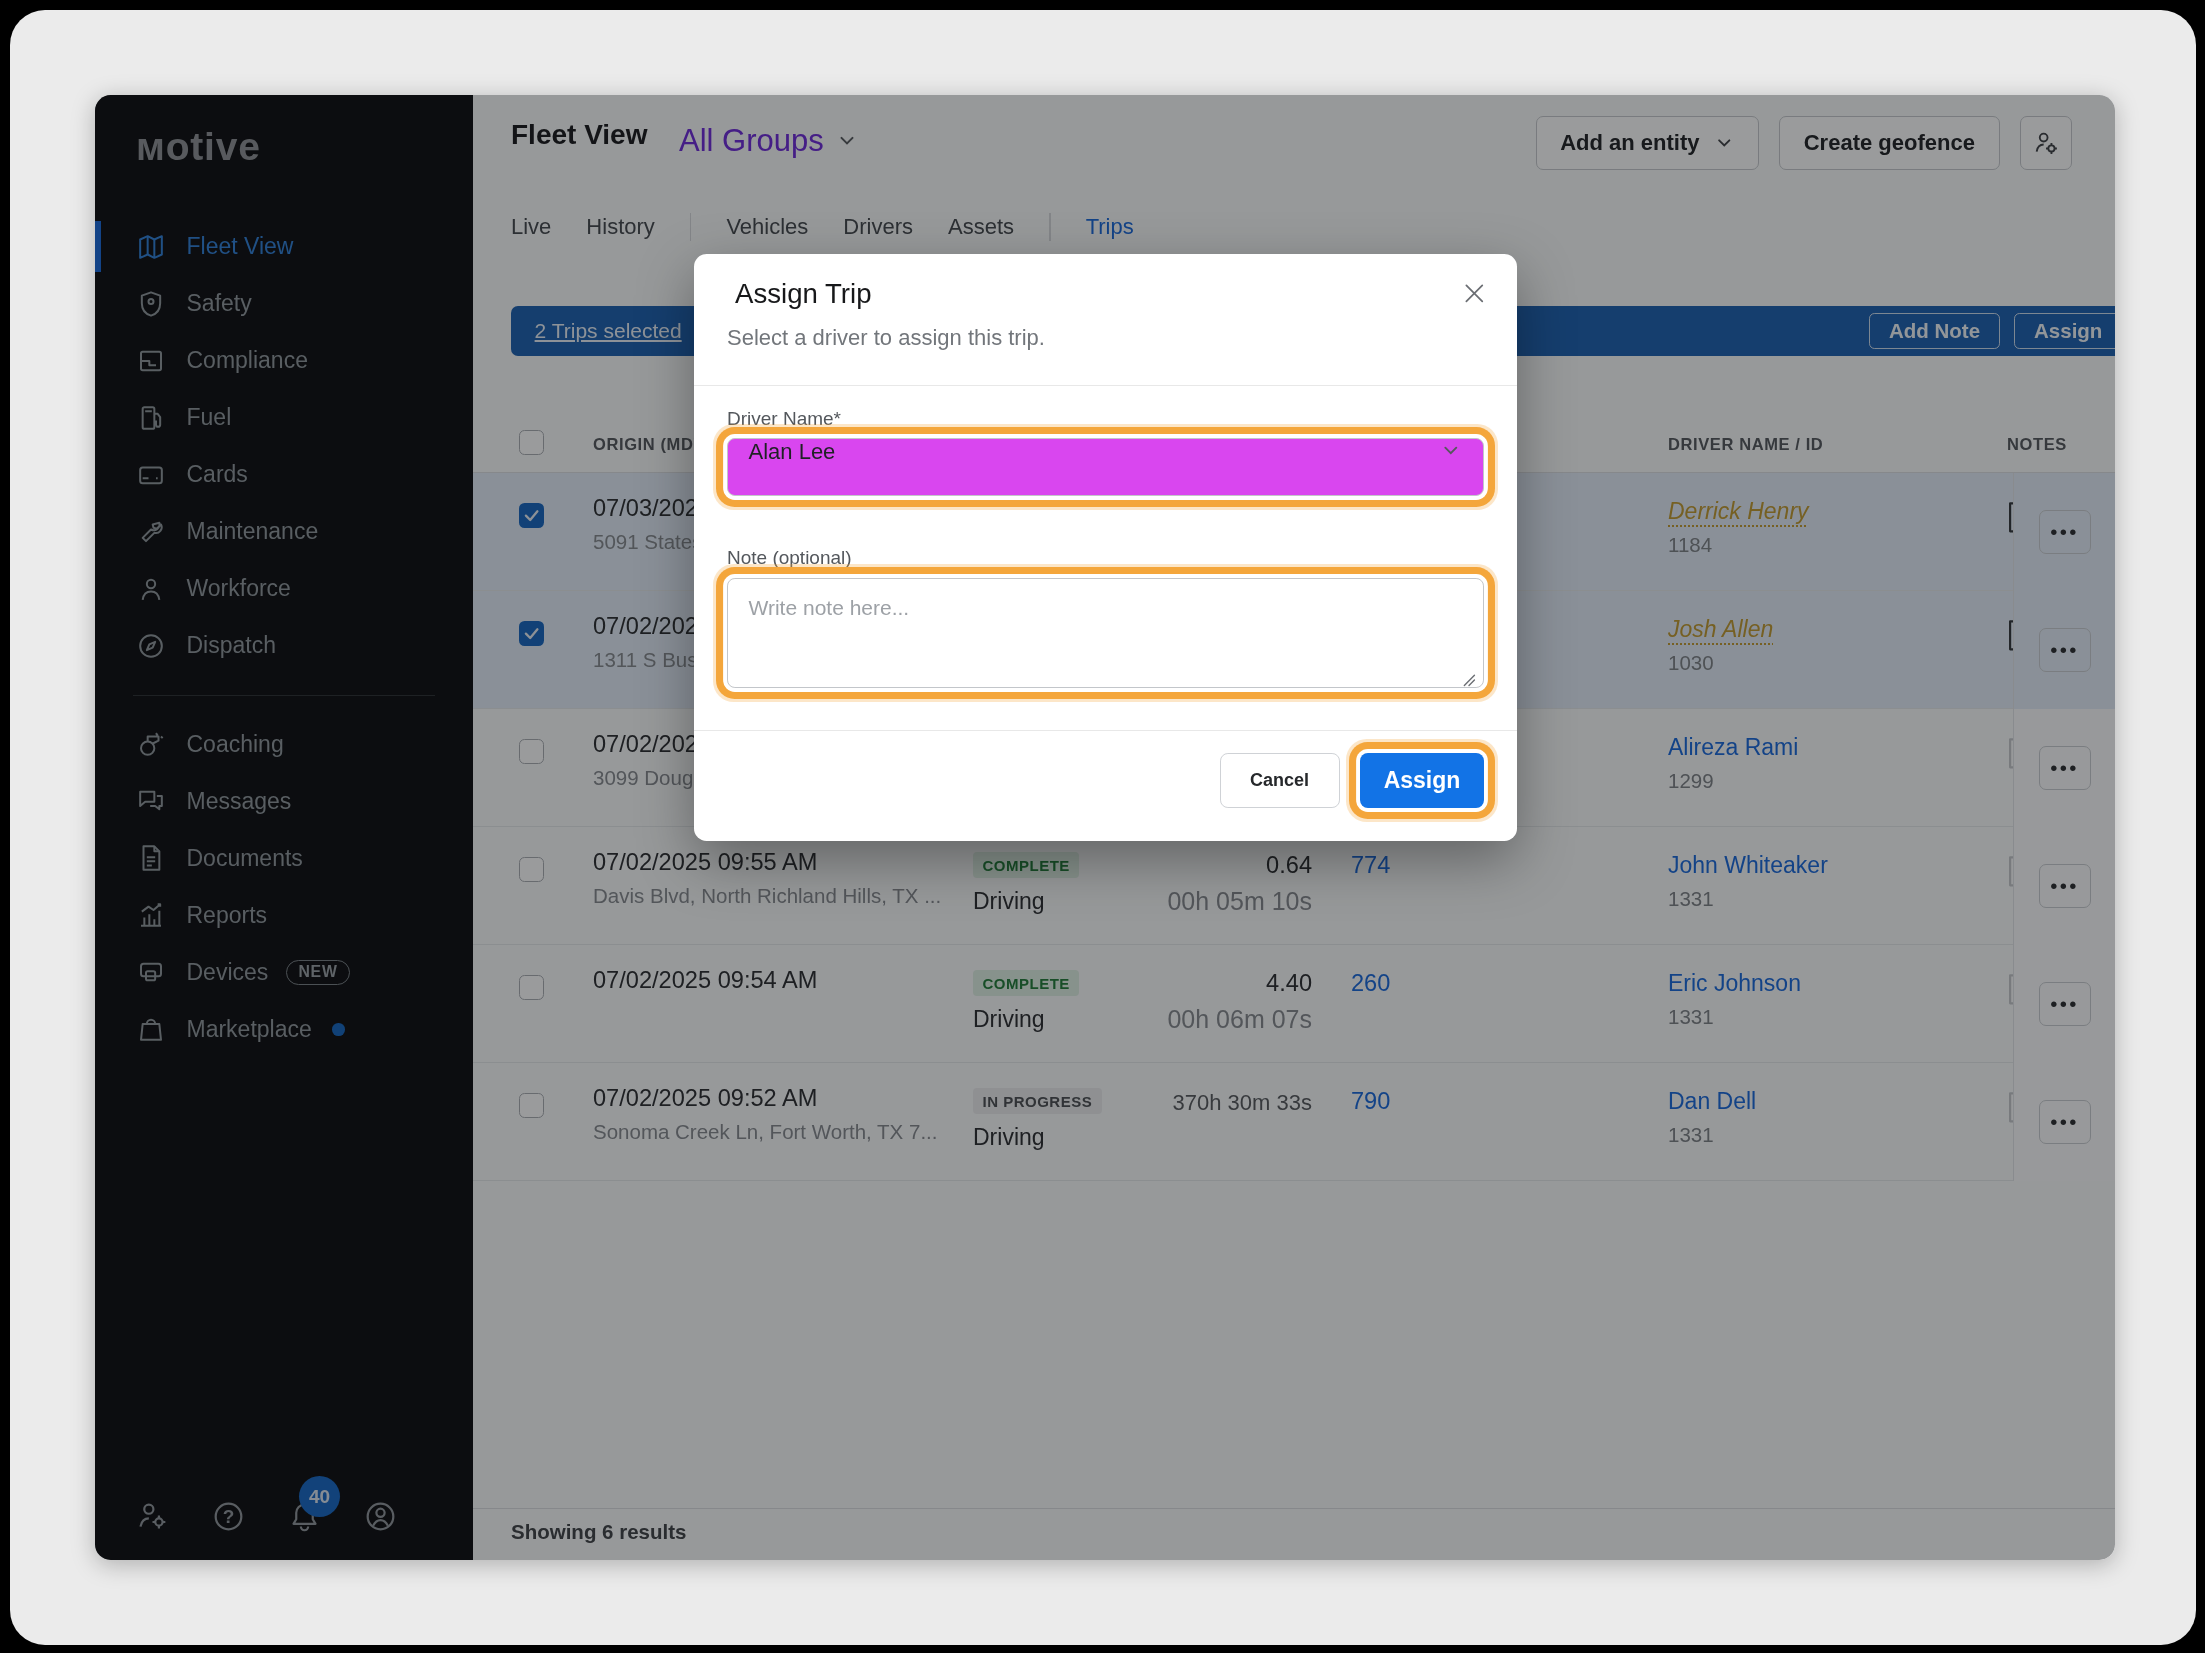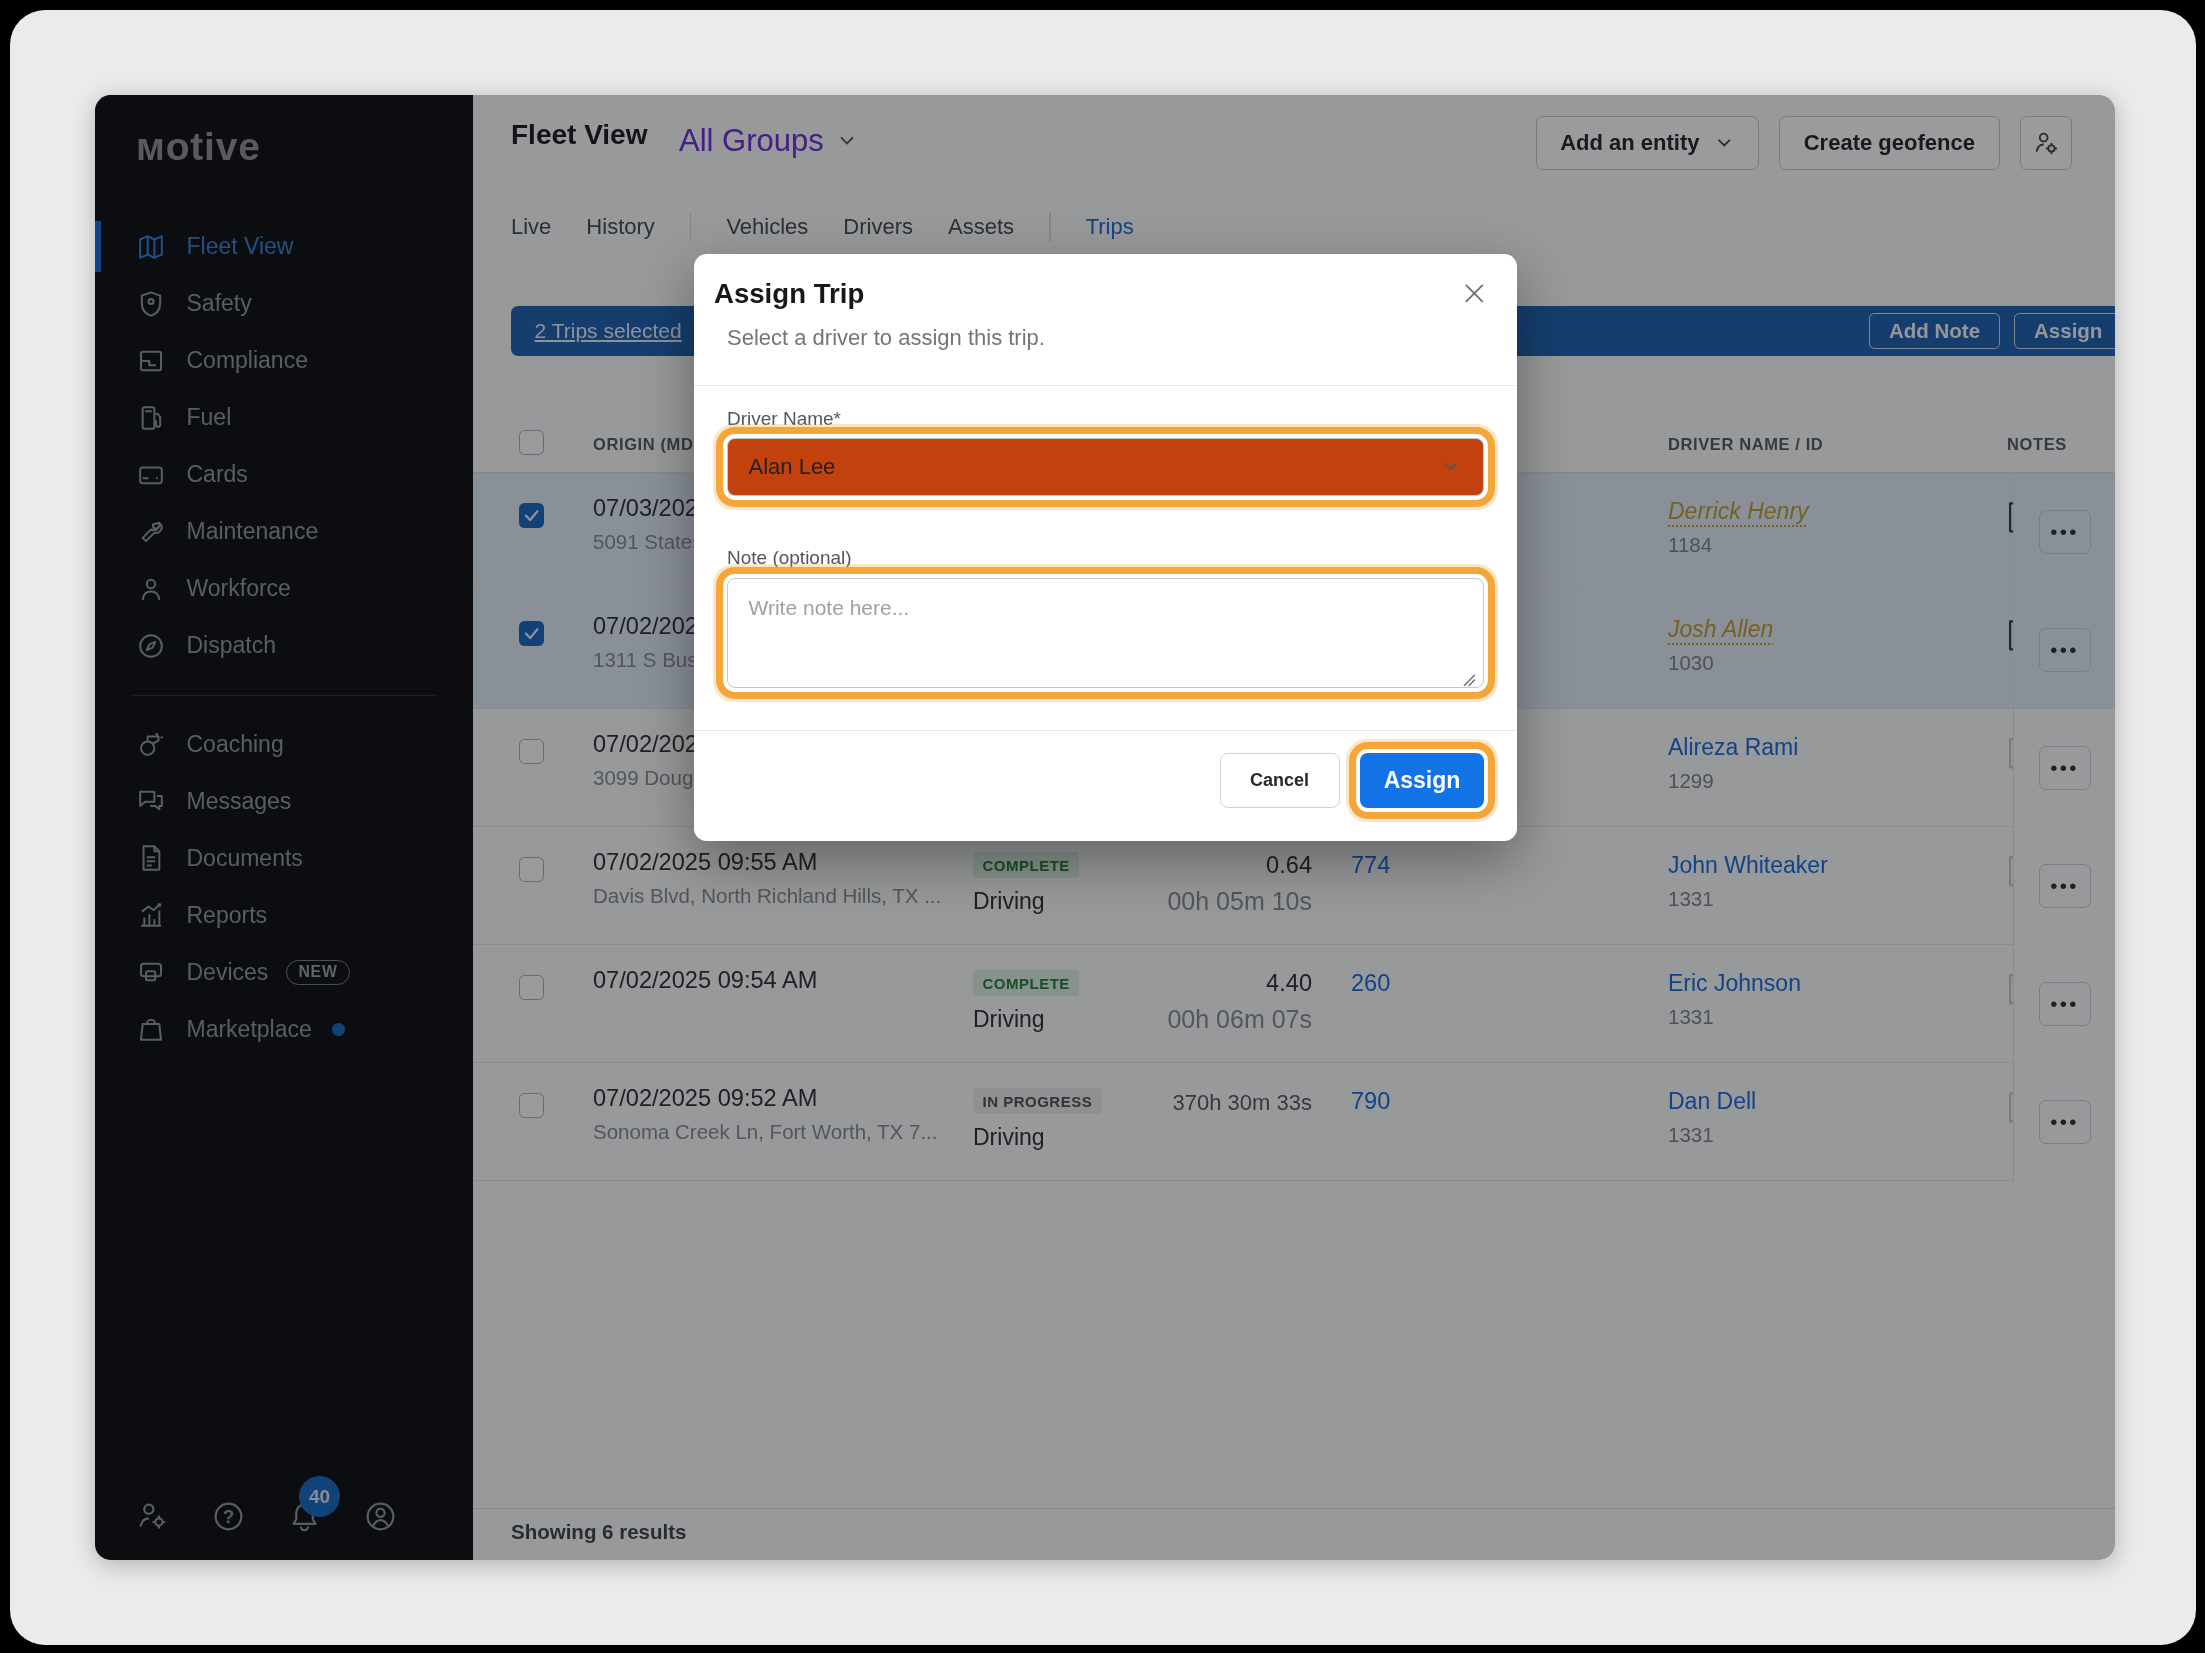--- a/index.html
+++ b/index.html
@@ -84,27 +84,27 @@
   .row.selected .actionscol{background:#E4EDF8;}
   .more{width:52px;height:44px;border:1.2px solid #C9CCD0;border-radius:7px;background:transparent;cursor:pointer;color:#2A2C2F;font-size:20.5px;letter-spacing:2.4px;line-height:1;font-family:inherit;}
   .more::before{content:"•••";}
 
   .footerbar{position:absolute;left:0;right:0;bottom:0;height:52px;border-top:0.8px solid #DDDFE2;background:#FAFBFC;}
   .results{position:absolute;left:38px;top:11px;font-size:20.5px;font-weight:700;color:#3F4246;}
 
   
   .overlay{position:absolute;inset:0;background:rgba(15,17,19,.42);z-index:40;}
   .modal{position:absolute;left:599px;top:159px;width:823px;height:587px;background:#FFF;border-radius:12.6px;z-index:60;box-shadow:0 19px 55px rgba(0,0,0,.35);}
-  .m-title{position:absolute;left:20px;top:23.6px;font-size:27.6px;font-weight:700;color:#17181A;}
+  .m-title{position:absolute;left:41px;top:23.6px;font-size:27.6px;font-weight:400;color:#17181A;}
   .m-sub2{position:absolute;left:33px;top:71px;font-size:22px;color:#72767B;}
   .m-close{position:absolute;right:25px;top:22px;width:35px;height:35px;color:#6B6E73;cursor:pointer;background:none;border:none;padding:3.2px;}
   .m-div{position:absolute;left:0;right:0;height:0.8px;background:#E8E8E8;}
   .m-label{position:absolute;left:33px;font-size:19px;color:#53575C;}
   .hl{box-shadow:0 0 0 3.9px #FFF,0 0 0 11px #F4A63B,0 0 0 14px rgba(244,166,59,.28);}
-  .select-field{position:absolute;left:33px;top:184px;width:757px;height:58px;border:1.2px solid #C3C6CA;border-radius:7.9px;background:#c2410c;display:flex;align-items:center;padding:0 20.5px;cursor:pointer;}
+  .select-field{position:absolute;left:33px;top:184px;width:757px;height:58px;border:1.2px solid #C3C6CA;border-radius:7.9px;background:#d946ef;display:flex;align-items:flex-start;padding:0 20.5px;cursor:pointer;}
   .select-field span{font-size:22px;color:#1F2124;flex:1;}
   .select-field svg{width:23.6px;height:23.6px;color:#55585C;}
   .note-field{position:absolute;left:33px;top:324px;width:757px;height:110px;border:1.2px solid #C3C6CA;border-radius:7.9px;background:#FFF;resize:none;padding:17.3px 20.5px;font-size:21px;font-family:inherit;color:#1F2124;}
   .note-field::placeholder{color:#9DA1A6;}
   .resize-glyph{position:absolute;left:768px;top:419px;width:14px;height:14px;color:#6B6E73;pointer-events:none;}
   .m-footer{position:absolute;right:33px;top:499px;display:flex;gap:20.5px;}
   .btn-cancel{width:120px;height:55px;border:1.2px solid #CFD2D6;border-radius:7.9px;background:#FFF;font-size:18px;font-weight:700;color:#26282B;cursor:pointer;font-family:inherit;}
   .btn-assign{width:124px;height:55px;border:none;border-radius:7.9px;background:#1273E6;font-size:23px;font-weight:700;color:#FFF;cursor:pointer;font-family:inherit;}
 </style>
 </head>

